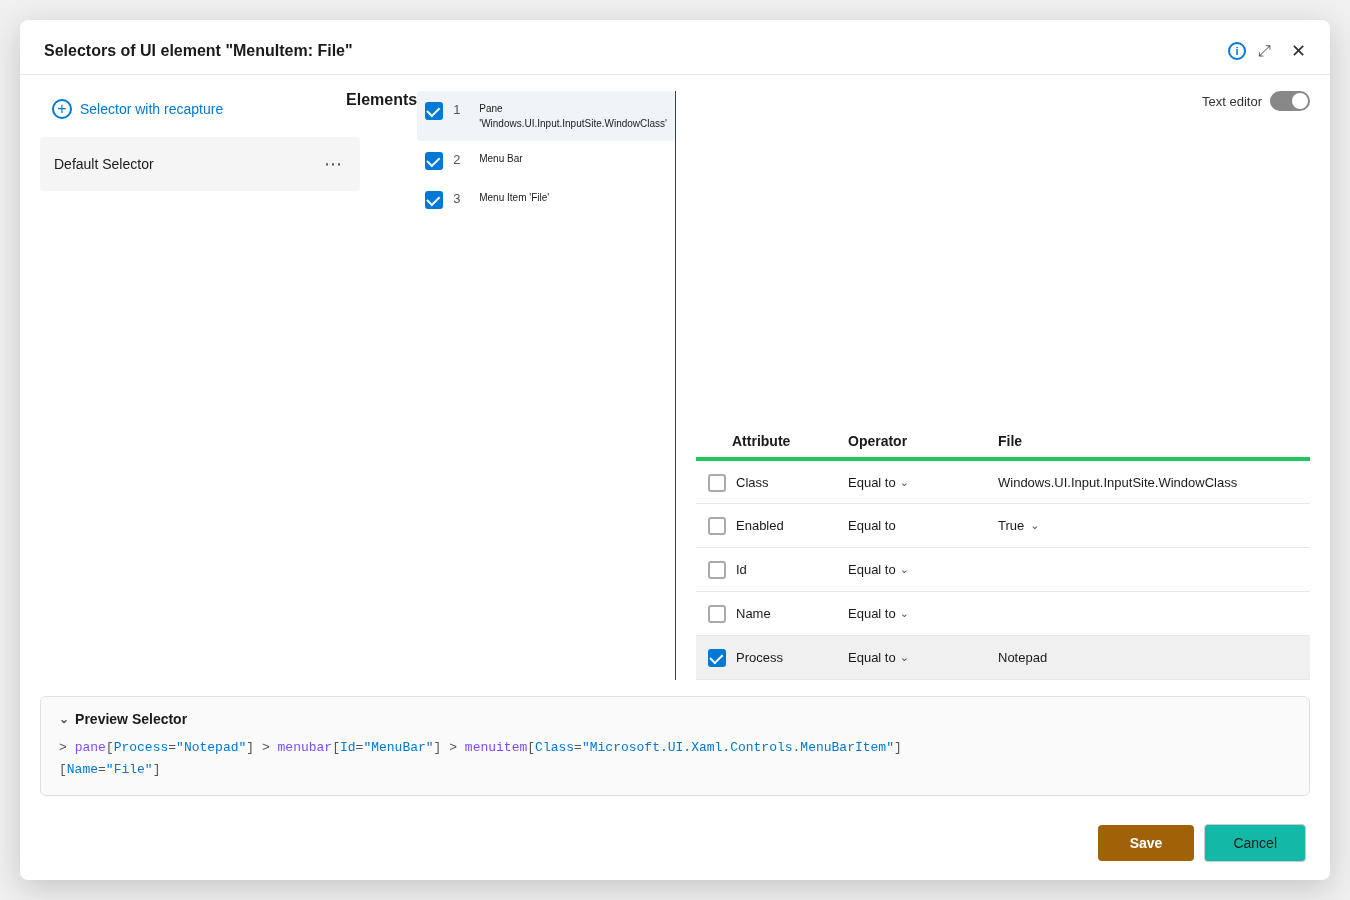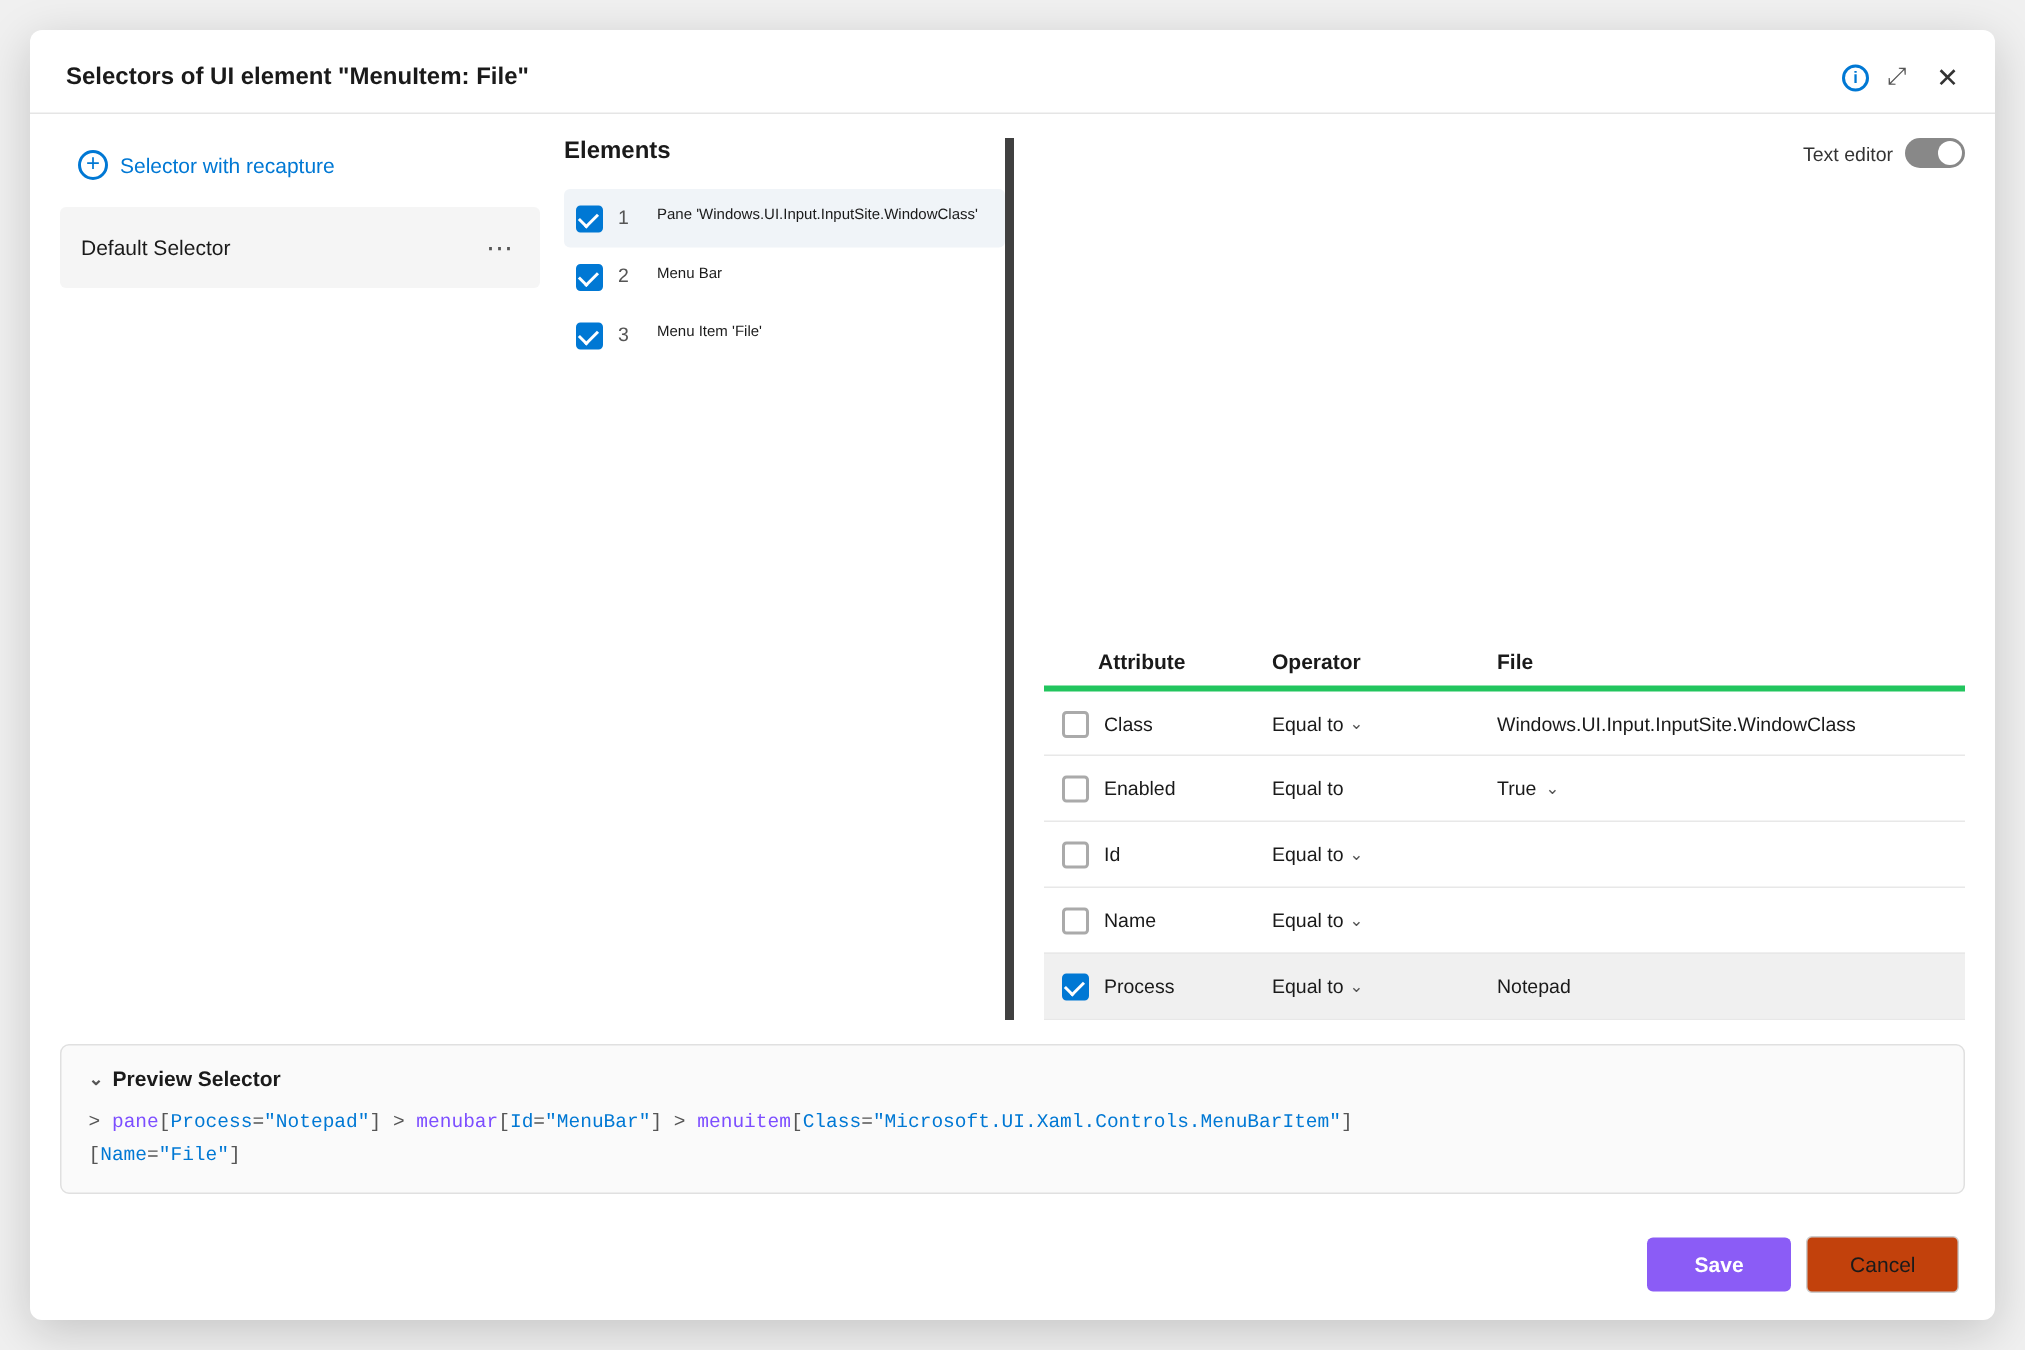--- a/index.html
+++ b/index.html
@@ -127,24 +127,25 @@
       font-size: 18px;
       color: #555;
       cursor: pointer;
       padding: 2px 4px;
     }
     
     .middle-panel {
       width: 300px;
       min-width: 300px;
       display: flex;
-      flex-direction: column;
-      border-right: 6px solid #404040;
+      flex-direction: row;
+      border-right: 1px solid #404040;
       margin-right: 0;
       padding-right: 0;
+      justify-content: flex-end;
     }
     .middle-header {
       font-size: 16px;
       font-weight: 600;
       color: #1a1a1a;
       margin-bottom: 12px;
       padding-bottom: 4px;
     }
     .element-item {
       display: flex;
@@ -310,31 +311,31 @@
     .code-string { color: #0078d4; }
     
     .dialog-footer {
       display: flex;
       justify-content: flex-end;
       align-items: center;
       padding: 12px 24px 18px 24px;
       gap: 10px;
     }
     .btn-save {
-      background: #8b5cf6;
+      background: #a16207;
       color: white;
       border: none;
       border-radius: 4px;
       padding: 10px 32px;
       font-size: 14px;
       font-weight: 600;
       cursor: pointer;
     }
     .btn-cancel {
-      background: #c2410c;
+      background: #14b8a6;
       color: #1a1a1a;
       border: 1px solid #ccc;
       border-radius: 4px;
       padding: 10px 28px;
       font-size: 14px;
       cursor: pointer;
     }
   </style>
 </head>
 <body>

